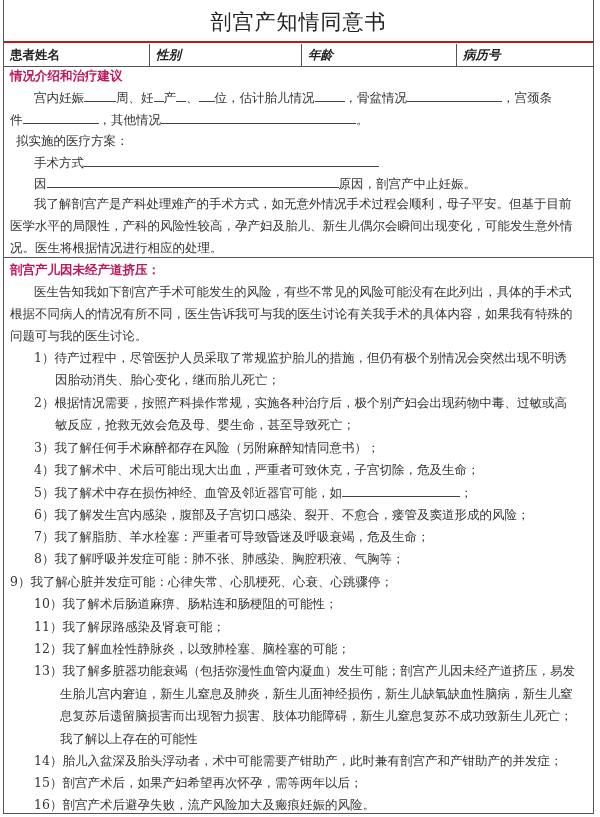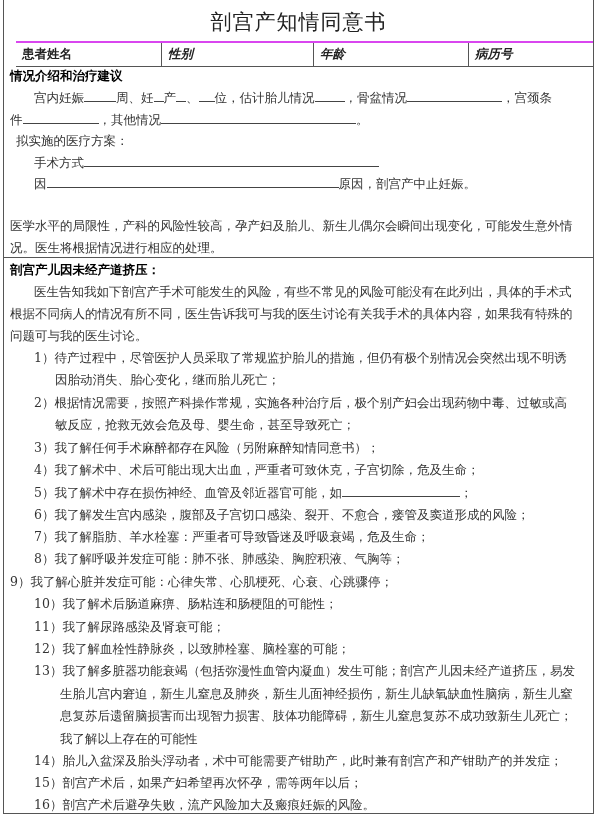--- a/index.html
+++ b/index.html
@@ -2,27 +2,27 @@
 <html><head>
 <meta charset="utf-8">
 <style>
   html, body { margin:0; padding:0; background:#fff; }
   body { width:600px; height:817px; overflow:hidden; position:relative;
          font-family:"DejaVu Serif", "Liberation Serif", serif; color:#333; }
   .frame { position:absolute; left:3px; top:0; width:591px; height:814px;
            border:1.5px solid #555; border-top:none; box-sizing:border-box; }
   .title { position:absolute; left:0; right:0; top:8px; text-align:center;
            font-family:"DejaVu Sans", sans-serif; font-size:21px; color:#222; letter-spacing:1px; }
-  .hdr-row { position:absolute; left:12px; right:0; top:41px; height:23px;
-             border-top:2px solid #d946ef; border-bottom:1.5px solid #555; display:flex; }
+  .hdr-row { position:absolute; left:0; right:0; top:41px; height:23px;
+             border-top:2px solid #b91c1c; border-bottom:1.5px solid #555; display:flex;align-items:center; }
   .hdr-cell { box-sizing:border-box; padding-left:6px; line-height:22px;
               font-family:"DejaVu Sans", sans-serif; font-weight:bold; font-size:12.5px; color:#222; }
   .hdr-cell + .hdr-cell { border-left:1.5px solid #555;font-style:italic; }
   .sec-title { position:absolute; left:6px; font-family:Liberation Mono, monospace;
-               font-weight:bold; font-size:12.5px; color:#000000; }
+               font-weight:bold; font-size:12.5px; color:#be185d; }
   .line { position:absolute; font-size:12.5px; line-height:16px; white-space:nowrap; color:#333; }
   .blank { display:inline-block; border-bottom:1px solid #444; height:12px; vertical-align:baseline; }
   .divider { position:absolute; left:0; right:0; border-top:1.5px solid #555; }
 </style>
 </head>
 <body>
 
 <div class="frame">
   <div class="title">剖宫产知情同意书</div>
 
@@ -46,20 +46,21 @@
   <div class="line" style="top:133px; left:12px">拟实施的医疗方案：</div>
 
   <div class="line" style="top:154px; left:30px">
     <span>手术方式</span><span class="blank" style="width:295px"></span>
   </div>
 
   <div class="line" style="top:175px; left:30px">
     <span>因</span><span class="blank" style="width:292px"></span><span>原因，剖宫产中止妊娠。</span>
   </div>
 
+  <div class="line" style="top:196px; left:30px">我了解剖宫产是产科处理难产的手术方式，如无意外情况手术过程会顺利，母子平安。但基于目前</div>
   <div class="line" style="top:218px; left:6px">医学水平的局限性，产科的风险性较高，孕产妇及胎儿、新生儿偶尔会瞬间出现变化，可能发生意外情</div>
   <div class="line" style="top:240px; left:6px">况。医生将根据情况进行相应的处理。</div>
 
   <div class="divider" style="top:257px"></div>
 
   <div class="sec-title" style="top:262px">剖宫产儿因未经产道挤压：</div>
 
   <div class="line" style="top:284px; left:30px">医生告知我如下剖宫产手术可能发生的风险，有些不常见的风险可能没有在此列出，具体的手术式</div>
   <div class="line" style="top:306px; left:6px">根据不同病人的情况有所不同，医生告诉我可与我的医生讨论有关我手术的具体内容，如果我有特殊的</div>
   <div class="line" style="top:328px; left:6px">问题可与我的医生讨论。</div>

